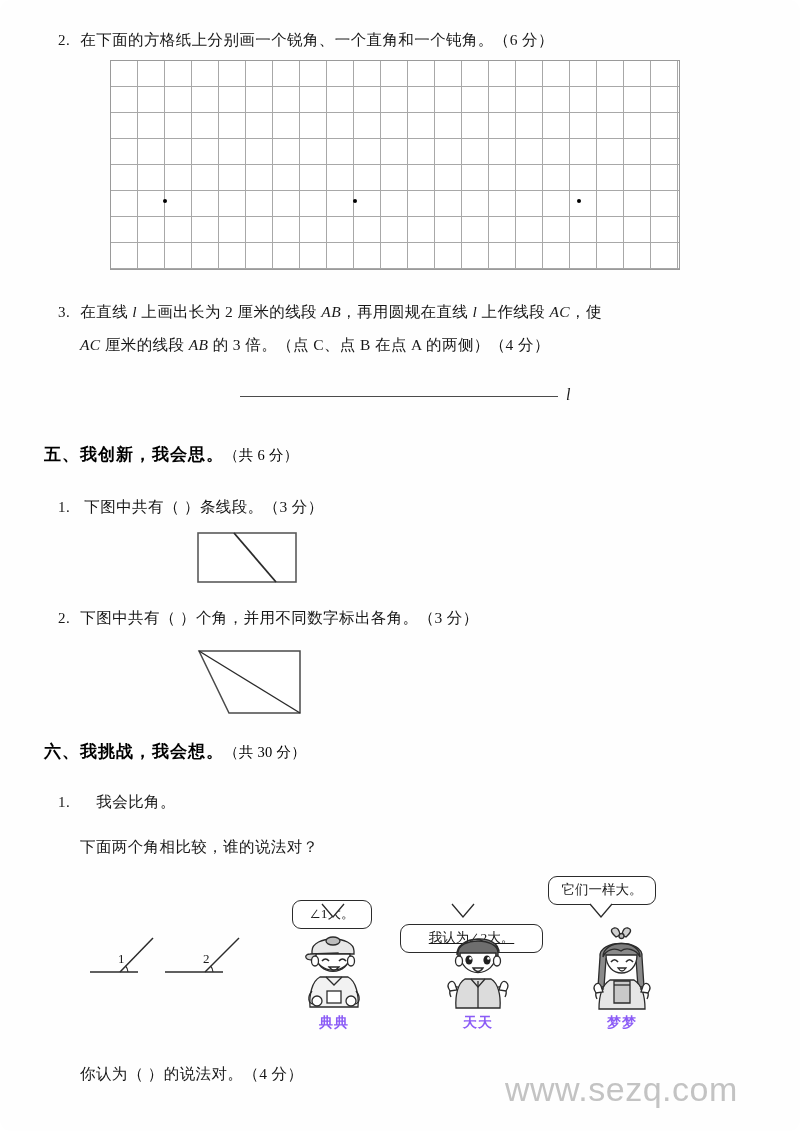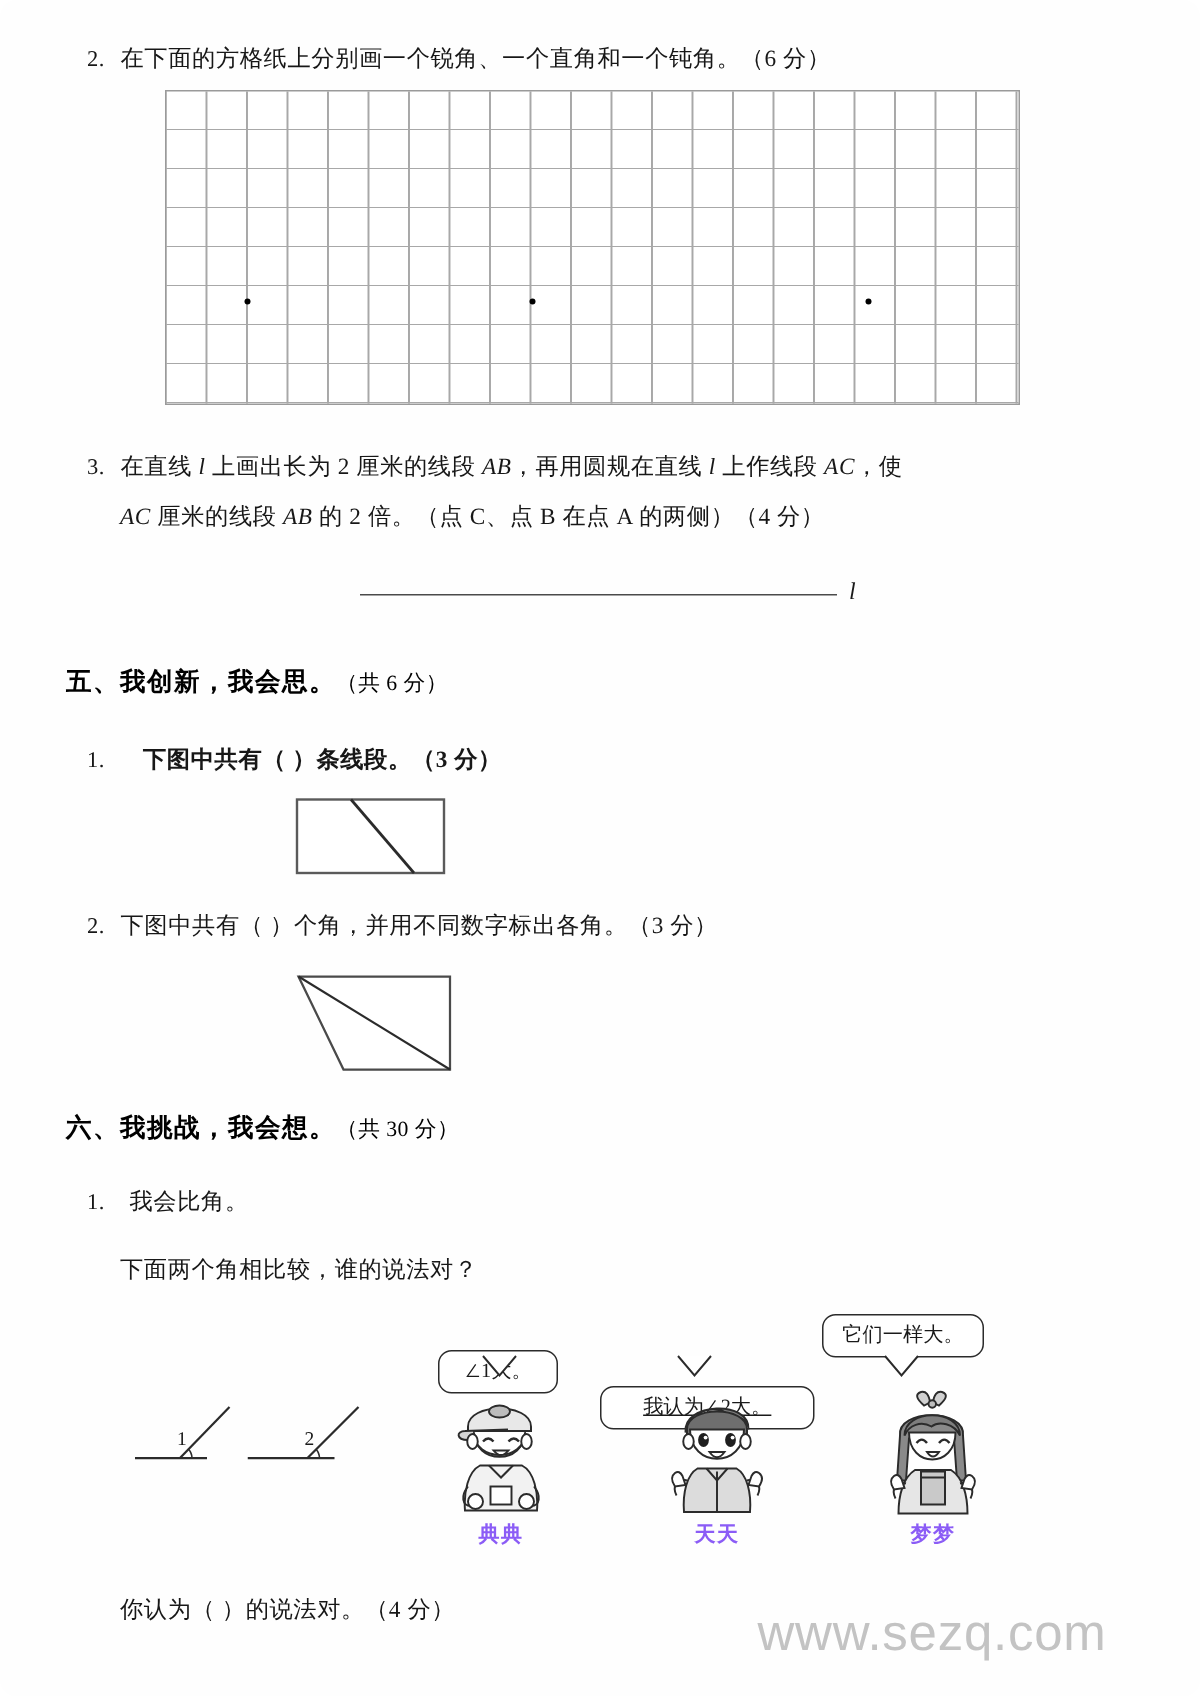--- a/index.html
+++ b/index.html
@@ -136,33 +136,33 @@
     <div class="griddot" style="left:242px; top:138px;"></div>
     <div class="griddot" style="left:466px; top:138px;"></div>
   </div>
 
   <div class="abs q-text" style="left:58px; top:300px;">
     <span class="q-num">3.</span>
     <span style="margin-left:6px;">在直线 </span><span class="ital">l</span><span> 上画出长为 2 厘米的线段 </span><span class="ital">AB</span><span>，再用圆规在直线 </span><span class="ital">l</span><span> 上作线段 </span><span class="ital">AC</span><span>，使</span>
   </div>
 
   <div class="abs q-text" style="left:80px; top:333px;">
-    <span class="ital">AC</span><span> 厘米的线段 </span><span class="ital">AB</span><span> 的 2 倍。（点 C、点 B 在点 A 的两侧）（4 分）</span>
+    <span class="ital">AC</span><span> 厘米的线段 </span><span class="ital">AB</span><span> 的 3 倍。（点 C、点 B 在点 A 的两侧）（4 分）</span>
   </div>
 
   <div class="ruleline" style="left:240px; top:396px; width:318px;"></div>
   <div class="abs ital" style="left:566px; top:386px; font-size:16px;">l</div>
 
   <div class="abs sec-head" style="left:44px; top:443px;">
     <span>五、我创新，我会思。</span><span class="pts">（共 6 分）</span>
   </div>
 
   <div class="abs q-text" style="left:58px; top:495px;">
     <span class="q-num">1.</span>
-    <span style="margin-left:21px;font-weight:bold;">下图中共有（        ）条线段。（3 分）</span>
+    <span style="margin-left:10px;">下图中共有（        ）条线段。（3 分）</span>
   </div>
 
   <svg class="fig" style="left:190px; top:525px;" width="120" height="70" viewBox="0 0 120 70">
     <rect x="8" y="8" width="98" height="49" fill="#ffffff" stroke="#5a5a5a" stroke-width="1.6"></rect>
     <line x1="44" y1="8" x2="86" y2="57" stroke="#2b2b2b" stroke-width="1.8"></line>
   </svg>
 
   <div class="abs q-text" style="left:58px; top:606px;">
     <span class="q-num">2.</span>
     <span style="margin-left:6px;">下图中共有（        ）个角，并用不同数字标出各角。（3 分）</span>
@@ -172,21 +172,21 @@
     <polygon points="9,11 110,11 110,73 39,73" fill="#ffffff" stroke="#4a4a4a" stroke-width="1.5"></polygon>
     <line x1="9" y1="11" x2="110" y2="73" stroke="#2b2b2b" stroke-width="1.4"></line>
   </svg>
 
   <div class="abs sec-head" style="left:44px; top:740px;">
     <span>六、我挑战，我会想。</span><span class="pts">（共 30 分）</span>
   </div>
 
   <div class="abs q-text" style="left:58px; top:790px;">
     <span class="q-num">1.</span>
-    <span style="margin-left:12px;text-align:center;">我会比角。</span>
+    <span style="margin-left:22px;text-align:center;">我会比角。</span>
   </div>
 
   <div class="abs q-text" style="left:80px; top:835px;">下面两个角相比较，谁的说法对？</div>
 
   <svg class="fig" style="left:90px; top:930px;" width="80" height="60" viewBox="0 0 80 60">
     <line x1="0" y1="42" x2="48" y2="42" stroke="#2b2b2b" stroke-width="1.5"></line>
     <line x1="30" y1="42" x2="63" y2="8" stroke="#2b2b2b" stroke-width="1.5"></line>
     <path d="M 38 42 A 9 9 0 0 0 35.5 36" fill="none" stroke="#2b2b2b" stroke-width="1.1"></path>
     <text x="28" y="33" font-family="Liberation Serif, serif" font-size="13" fill="#1a1a1a">1</text>
   </svg>

